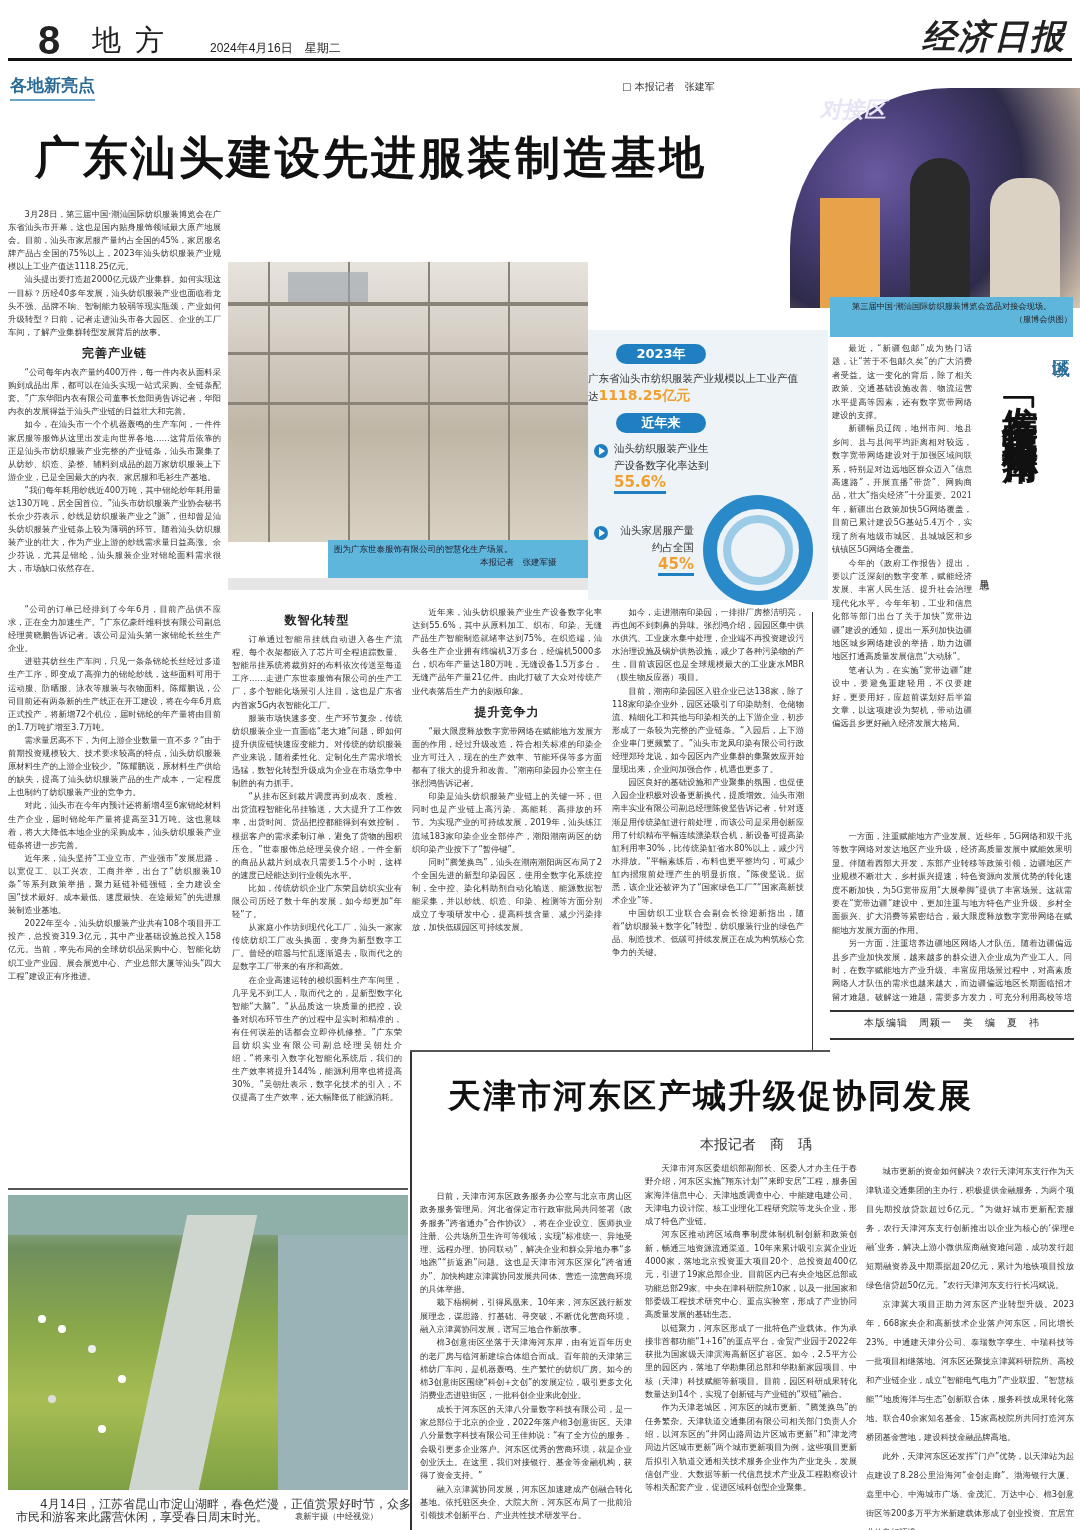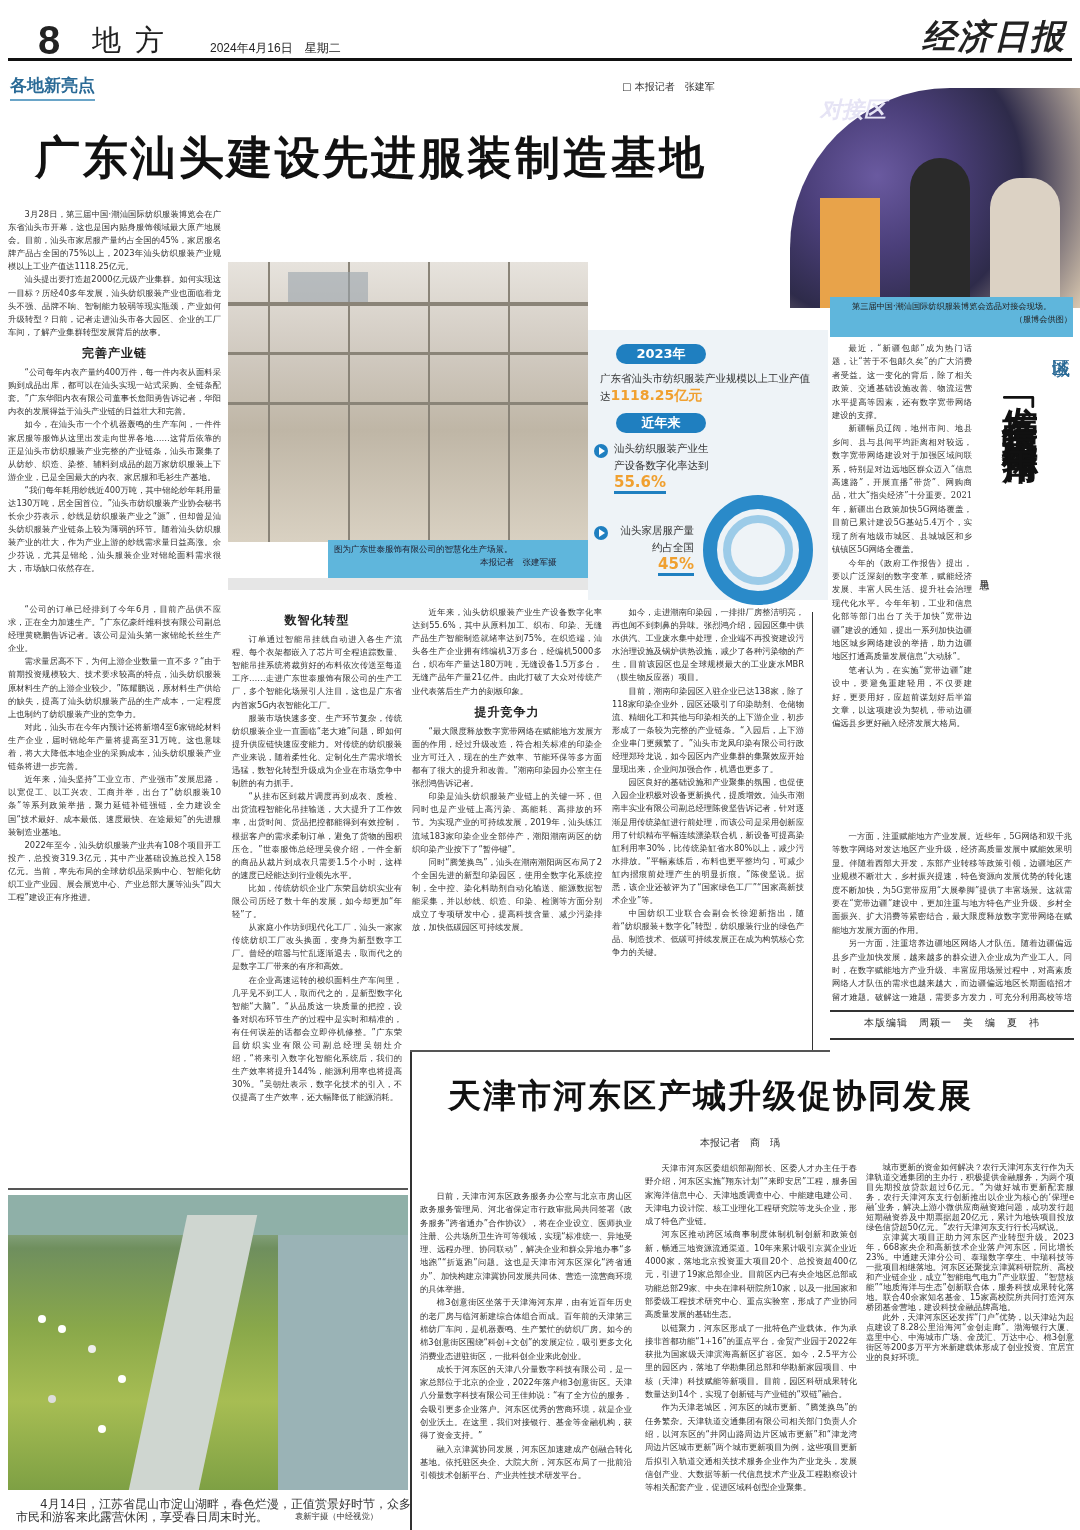--- a/index.html
+++ b/index.html
@@ -55,21 +55,21 @@
   #editor-rule-top { left: 830px; top: 1010px; width: 244px; height: 2px; background: #333; }
   #editor-line { left: 830px; top: 1016px; width: 244px; text-align: center; font-size: 10px; color: #333; letter-spacing: 1px; }
   #editor-rule-bottom { left: 830px; top: 1038px; width: 244px; height: 2px; background: #333; }
 
   
   .vrule { position: absolute; width: 1px; background: #333; }
   .hrule { position: absolute; height: 2px; background: #555; }
 
   
   #headline-2 { left: 448px; top: 1074px; font-size: 33px; font-family: "DejaVu Serif", serif; font-weight: bold; letter-spacing: 2px; color: #111; }
-  #byline-2 { left: 700px; top: 1136px; font-size: 10px; color: #333; }
+  #byline-2 { left: 700px; top: 1136px; font-size: 14px; color: #333; }
 
   #park-photo { left: 8px; top: 1195px; width: 400px; height: 295px; overflow: hidden;
       background: linear-gradient(180deg, #b8cfc4 0%, #6f8f5e 18%, #89a84a 45%, #a7bd53 70%, #7ea044 100%); }
   #park-caption { left: 16px; top: 1498px; width: 395px; font-size: 12px; line-height: 13px; color: #333; }
   #park-credit { left: 295px; top: 1511px; font-size: 8.3px; color: #333; }
 </style>
 </head>
 <body>
 
 <div class="abs" id="page-num">8</div>
@@ -105,21 +105,21 @@
   <div class="rail" style="left:280px;top:0;width:2px;height:280px;"></div>
   <div class="abs" style="left:60px;top:10px;width:80px;height:30px;background:#9aa3ac;opacity:.6;"></div>
 </div>
 <div class="abs" id="photo-caption-bar"></div>
 <div class="abs" id="photo-caption-text">图为广东世泰服饰有限公司的智慧化生产场景。</div>
 <div class="abs" id="photo-credit">本报记者　张建军摄</div>
 <div class="abs" id="photo-frame-bottom"></div>
 
 <div class="abs" id="info-panel">
   <div class="pill" style="left:28px;top:14px;width:90px;">2023年</div>
-  <div class="info-text" style="left:12px;top:40px;width:220px;">
+  <div class="info-text" style="left:0;top:40px;width:220px;">
     <span>广东省汕头市纺织服装产业规模以上工业产值达</span><span class="info-big" style="font-size:14px">1118.25亿元</span>
   </div>
   <div class="pill" style="left:28px;top:83px;width:90px;">近年来</div>
   <div class="play-dot" style="left:6px;top:114px;"></div>
   <div class="info-text" style="left:26px;top:110px;width:100px;">
     <span>汕头纺织服装产业生产设备数字化率达到</span>
     <span class="info-big" style="font-size:15px;border-bottom:3px solid #1f7fc0;">55.6%</span>
   </div>
   <div class="play-dot" style="left:6px;top:196px;"></div>
   <div class="info-text" style="left:26px;top:192px;width:80px;text-align:right;">
@@ -133,20 +133,21 @@
 <div class="col" style="left:8px;top:208px;width:213px;height:395px;">
   <p>3月28日，第三届中国·潮汕国际纺织服装博览会在广东省汕头市开幕，这也是国内贴身服饰领域最大原产地展会。目前，汕头市家居服产量约占全国的45%，家居服名牌产品占全国的75%以上，2023年汕头纺织服装产业规模以上工业产值达1118.25亿元。</p>
   <p>汕头提出要打造超2000亿元级产业集群。如何实现这一目标？历经40多年发展，汕头纺织服装产业也面临着龙头不强、品牌不响、智制能力较弱等现实瓶颈，产业如何升级转型？日前，记者走进汕头市各大园区、企业的工厂车间，了解产业集群转型发展背后的故事。</p>
   <div class="subhead">完善产业链</div>
   <p>“公司每年内衣产量约400万件，每一件内衣从面料采购到成品出库，都可以在汕头实现一站式采购、全链条配套。”广东华阳内衣有限公司董事长詹阳勇告诉记者，华阳内衣的发展得益于汕头产业链的日益壮大和完善。</p>
   <p>如今，在汕头市一个个机器轰鸣的生产车间，一件件家居服等服饰从这里出发走向世界各地……这背后依靠的正是汕头市纺织服装产业完整的产业链条，汕头市聚集了从纺纱、织造、染整、辅料到成品的超万家纺织服装上下游企业，已是全国最大的内衣、家居服和毛衫生产基地。</p>
   <p>“我们每年耗用纱线近400万吨，其中锦纶纱年耗用量达130万吨，居全国首位。”汕头市纺织服装产业协会秘书长余少芬表示，纱线是纺织服装产业之“源”，但却曾是汕头纺织服装产业链条上较为薄弱的环节。随着汕头纺织服装产业的壮大，作为产业上游的纱线需求量日益高涨。余少芬说，尤其是锦纶，汕头服装企业对锦纶面料需求很大，市场缺口依然存在。</p>
 </div>
 <div class="col" style="left:8px;top:603px;width:213px;height:585px;">
   <p>“公司的订单已经排到了今年6月，目前产品供不应求，正在全力加速生产。”广东亿豪纤维科技有限公司副总经理黄晓鹏告诉记者。该公司是汕头第一家锦纶长丝生产企业。</p>
+  <p>进驻其纺丝生产车间，只见一条条锦纶长丝经过多道生产工序，即变成了高弹力的锦纶纱线，这些面料可用于运动服、防晒服、泳衣等服装与衣物面料。陈耀鹏说，公司目前还有两条新的生产线正在开工建设，将在今年6月底正式投产，将新增72个机位，届时锦纶的年产量将由目前的1.7万吨扩增至3.7万吨。</p>
   <p>需求量居高不下，为何上游企业数量一直不多？“由于前期投资规模较大、技术要求较高的特点，汕头纺织服装原材料生产的上游企业较少。”陈耀鹏说，原材料生产供给的缺失，提高了汕头纺织服装产品的生产成本，一定程度上也制约了纺织服装产业的竞争力。</p>
   <p>对此，汕头市在今年内预计还将新增4至6家锦纶材料生产企业，届时锦纶年产量将提高至31万吨。这也意味着，将大大降低本地企业的采购成本，汕头纺织服装产业链条将进一步完善。</p>
   <p>近年来，汕头坚持“工业立市、产业强市”发展思路，以宽促工、以工兴农、工商并举，出台了“纺织服装10条”等系列政策举措，聚力延链补链强链，全力建设全国“技术最好、成本最低、速度最快、在途最短”的先进服装制造业基地。</p>
   <p>2022年至今，汕头纺织服装产业共有108个项目开工投产，总投资319.3亿元，其中产业基础设施总投入158亿元。当前，率先布局的全球纺织品采购中心、智能化纺织工业产业园、展会展览中心、产业总部大厦等汕头“四大工程”建设正有序推进。</p>
 </div>
 <div class="col" style="left:232px;top:606px;width:170px;height:582px;">
   <div class="subhead">数智化转型</div>
   <p>订单通过智能吊挂线自动进入各生产流程、每个衣架都嵌入了芯片可全程追踪数量、智能吊挂系统将裁剪好的布料依次传送至每道工序……走进广东世泰服饰有限公司的生产工厂，多个智能化场景引人注目，这也是广东省内首家5G内衣智能化工厂。</p>
   <p>服装市场快速多变、生产环节复杂，传统纺织服装企业一直面临“老大难”问题，即如何提升供应链快速应变能力。对传统的纺织服装产业来说，随着柔性化、定制化生产需求增长迅猛，数智化转型升级成为企业在市场竞争中制胜的有力抓手。</p>
   <p>“从挂布区到裁片调度再到成衣、质检、出货流程智能化吊挂输送，大大提升了工作效率，出货时间、货品把控都能得到有效控制，根据客户的需求柔制订单，避免了货物的囤积压仓。”世泰服饰总经理吴俊介绍，一件全新的商品从裁片到成衣只需要1.5个小时，这样的速度已经能达到行业领先水平。</p>
@@ -188,31 +189,32 @@
 
 <div class="hrule" style="left:8px;top:1188px;width:400px;"></div>
 <div class="vrule" style="left:410px;top:1050px;height:480px;width:2px;"></div>
 <div class="hrule" style="left:410px;top:1050px;width:420px;"></div>
 
 <div class="abs" id="headline-2">天津市河东区产城升级促协同发展</div>
 <div class="abs" id="byline-2">本报记者　商　瑀</div>
 
 <div class="col" style="left:420px;top:1190px;width:212px;height:368px;line-height:13.3px;">
   <p>日前，天津市河东区政务服务办公室与北京市房山区政务服务管理局、河北省保定市行政审批局共同签署《政务服务“跨省通办”合作协议》，将在企业设立、医师执业注册、公共场所卫生许可等领域，实现“标准统一、异地受理、远程办理、协同联动”，解决企业和群众异地办事“多地跑”“折返跑”问题。这也是天津市河东区深化“跨省通办”、加快构建京津冀协同发展共同体、营造一流营商环境的具体举措。</p>
+  <p>栽下梧桐树，引得凤凰来。10年来，河东区践行新发展理念，谋思路、打基础、寻突破，不断优化营商环境，融入京津冀协同发展，谱写三地合作新故事。</p>
   <p>棉3创意街区坐落于天津海河东岸，由有近百年历史的老厂房与临河新建综合体组合而成。百年前的天津第三棉纺厂车间，是机器轰鸣、生产繁忙的纺织厂房。如今的棉3创意街区围绕“科创+文创”的发展定位，吸引更多文化消费业态进驻街区，一批科创企业来此创业。</p>
   <p>成长于河东区的天津八分量数字科技有限公司，是一家总部位于北京的企业，2022年落户棉3创意街区。天津八分量数字科技有限公司王佳帅说：“有了全方位的服务，会吸引更多企业落户。河东区优秀的营商环境，就是企业创业沃土。在这里，我们对接银行、基金等金融机构，获得了资金支持。”</p>
   <p>融入京津冀协同发展，河东区加速建成产创融合转化基地。依托驻区央企、大院大所，河东区布局了一批前沿引领技术创新平台、产业共性技术研发平台。</p>
 </div>
 <div class="col" style="left:645px;top:1162px;width:212px;height:368px;line-height:13.3px;">
   <p>天津市河东区委组织部副部长、区委人才办主任于春野介绍，河东区实施“翔东计划”“来即安居”工程，服务国家海洋信息中心、天津地质调查中心、中能建电建公司、天津电力设计院、核工业理化工程研究院等龙头企业，形成了特色产业链。</p>
   <p>河东区推动跨区域商事制度体制机制创新和政策创新，畅通三地资源流通渠道。10年来累计吸引京冀企业近4000家，落地北京投资重大项目20个、总投资超400亿元，引进了19家总部企业。目前区内已有央企地区总部或功能总部29家、中央在津科研院所10家，以及一批国家和部委级工程技术研究中心、重点实验室，形成了产业协同高质量发展的基础生态。</p>
   <p>以链聚力，河东区形成了一批特色产业载体。作为承接非首都功能“1+16”的重点平台，金贸产业园于2022年获批为国家级天津滨海高新区扩容区。如今，2.5平方公里的园区内，落地了华勘集团总部和华勘新家园项目、中核（天津）科技赋能等新项目。目前，园区科研成果转化数量达到14个，实现了创新链与产业链的“双链”融合。</p>
   <p>作为天津老城区，河东区的城市更新、“腾笼换鸟”的任务繁杂。天津轨道交通集团有限公司相关部门负责人介绍，以河东区的“井冈山路周边片区城市更新”和“津龙湾周边片区城市更新”两个城市更新项目为例，这些项目更新后拟引入轨道交通相关技术服务企业作为产业龙头，发展信创产业、大数据等新一代信息技术产业及工程勘察设计等相关配套产业，促进区域科创型企业聚集。</p>
 </div>
-<div class="col" style="left:866px;top:1162px;width:208px;height:368px;line-height:10px;">
+<div class="col" style="left:866px;top:1162px;width:208px;height:368px;line-height:19px;">
   <p>城市更新的资金如何解决？农行天津河东支行作为天津轨道交通集团的主办行，积极提供金融服务，为两个项目先期投放贷款超过6亿元。“为做好城市更新配套服务，农行天津河东支行创新推出以企业为核心的‘保理e融’业务，解决上游小微供应商融资难问题，成功发行超短期融资券及中期票据超20亿元，累计为地铁项目投放绿色信贷超50亿元。”农行天津河东支行行长冯斌说。</p>
   <p>京津冀大项目正助力河东区产业转型升级。2023年，668家央企和高新技术企业落户河东区，同比增长23%。中通建天津分公司、泰瑞数字孪生、中瑞科技等一批项目相继落地。河东区还聚拢京津冀科研院所、高校和产业链企业，成立“智能电气电力”产业联盟、“智慧核能”“地质海洋与生态”创新联合体，服务科技成果转化落地。联合40余家知名基金、15家高校院所共同打造河东桥团基金营地，建设科技金融品牌高地。</p>
   <p>此外，天津河东区还发挥“门户”优势，以天津站为起点建设了8.28公里沿海河“金创走廊”。渤海银行大厦、嘉里中心、中海城市广场、金茂汇、万达中心、棉3创意街区等200多万平方米新建载体形成了创业投资、宜居宜业的良好环境。</p>
 </div>
 
 <div class="abs" id="park-photo">
   <div class="abs" style="left:0;top:0;width:400px;height:40px;background:#8fb0a8;"></div>
   <div class="abs" style="left:150px;top:20px;width:70px;height:275px;background:#cfd6d0;transform:skewX(-12deg);"></div>
   <div class="abs" style="left:270px;top:40px;width:130px;height:255px;background:#9ab3b6;"></div>
   <div class="abs" style="left:30px;top:120px;width:8px;height:8px;background:#fff;border-radius:50%;box-shadow:20px 10px 0 #fff,50px 30px 0 #eee,80px 60px 0 #fff,10px 80px 0 #ddd,60px 110px 0 #fff;"></div>

